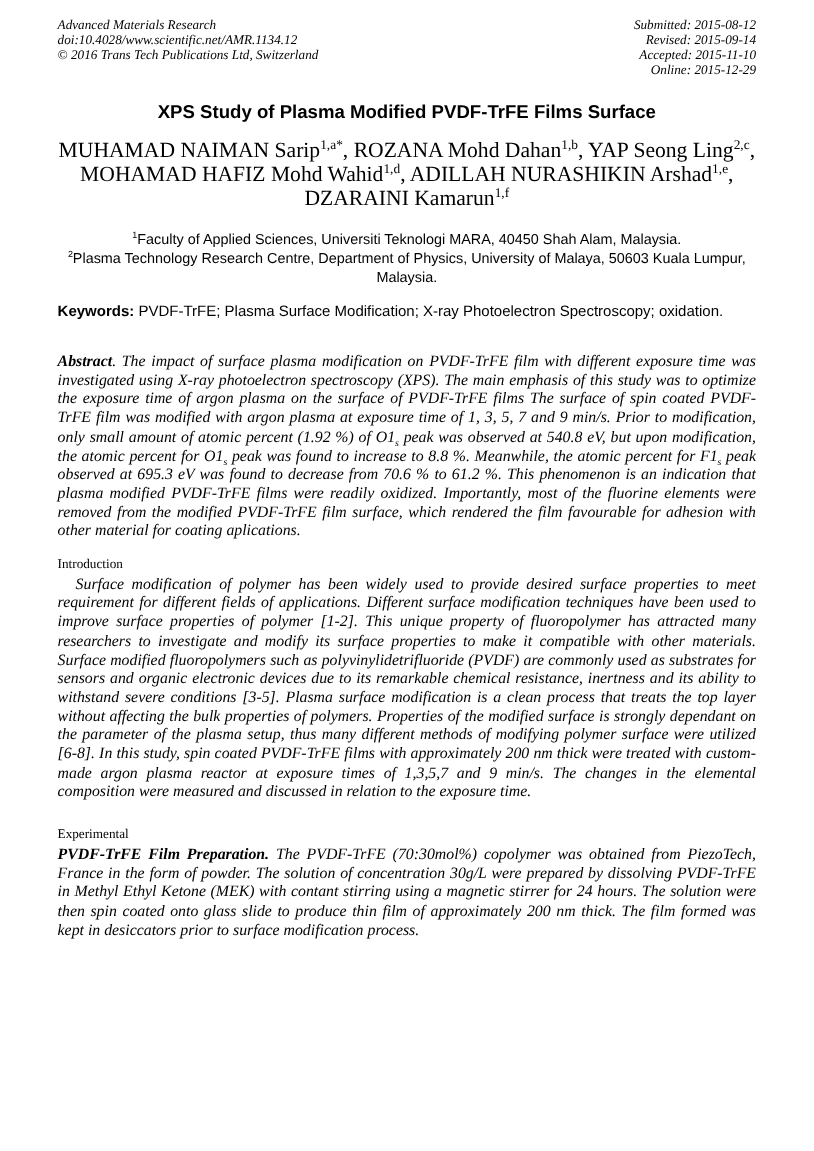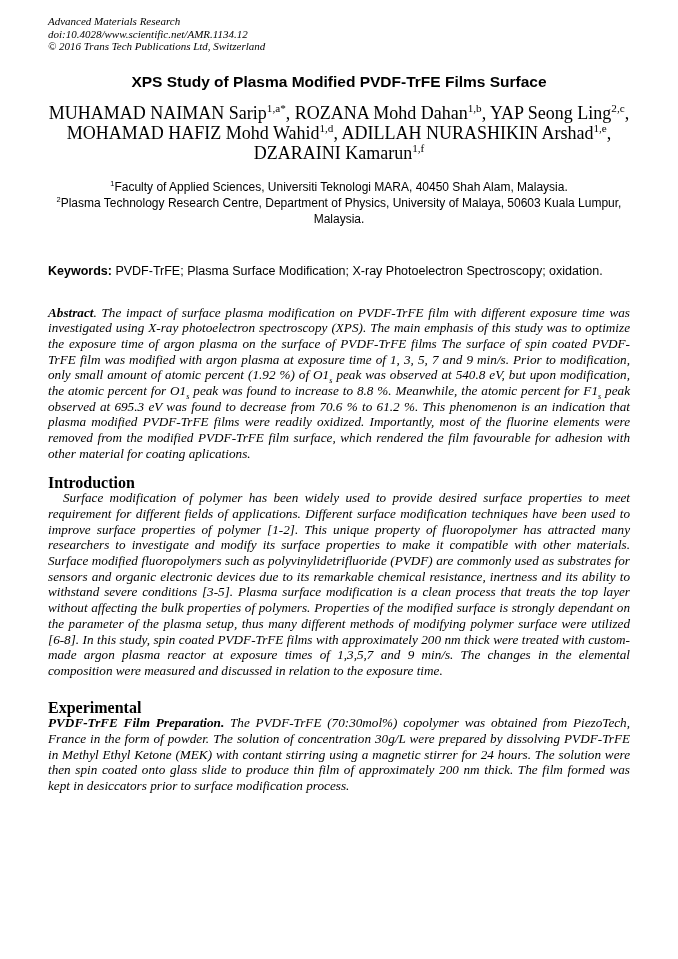--- a/index.html
+++ b/index.html
@@ -52,37 +52,37 @@
     font-size: 12px;
     line-height: 15.5px;
     text-align: center;
     margin-top: 20px;
   }
   .keywords {
     font-family: "Liberation Sans", sans-serif;
     font-size: 12.5px;
     line-height: 17px;
     text-align: justify;
-    margin: 36px 0 0 0;
+    margin: 12px 0 0 0;
   }
 
   
   .body-text {
     font-family: "Liberation Serif", serif;
     font-size: 13.2px;
     line-height: 15.7px;
     text-align: justify;
     margin: 0;
     font-style: italic;
   }
   .abstract { margin-top: 25px; }
   .section-heading {
     font-family: "Liberation Serif", serif;
-    font-weight: bold;
-    font-size: 16px;
+    font-weight: normal;
+    font-size: 11px;
     line-height: 15.7px;
     margin: 13px 0 0 0;
   }
   .section-experimental .section-heading { margin-top: 21px; }
   .indent { text-indent: 15px; }
 
   sup, sub {
     font-size: 0.62em;
     line-height: 0;
   }
@@ -92,20 +92,26 @@
 </head>
 <body>
 
 <div class="page">
 
   <header class="journal-header">
     <div class="header-left">
       <div>Advanced Materials Research</div>
       <div>doi:10.4028/www.scientific.net/AMR.1134.12</div>
       <div>© 2016 Trans Tech Publications Ltd, Switzerland</div>
+    </div>
+    <div class="header-right">
+      <div>Submitted: 2015-08-12</div>
+      <div>Revised: 2015-09-14</div>
+      <div>Accepted: 2015-11-10</div>
+      <div>Online: 2015-12-29</div>
     </div>
   </header>
 
   <h1 class="paper-title">XPS Study of Plasma Modified PVDF-TrFE Films Surface</h1>
 
   <div class="authors">MUHAMAD NAIMAN Sarip<sup>1,a*</sup>, ROZANA Mohd Dahan<sup>1,b</sup>, YAP Seong Ling<sup>2,c</sup>,<br>MOHAMAD HAFIZ Mohd Wahid<sup>1,d</sup>, ADILLAH NURASHIKIN Arshad<sup>1,e</sup>,<br>DZARAINI Kamarun<sup>1,f</sup></div>
 
   <div class="affiliations"><sup>1</sup>Faculty of Applied Sciences, Universiti Teknologi MARA, 40450 Shah Alam, Malaysia.<br><sup>2</sup>Plasma Technology Research Centre, Department of Physics, University of Malaya, 50603 Kuala Lumpur, Malaysia.</div>
 
 

